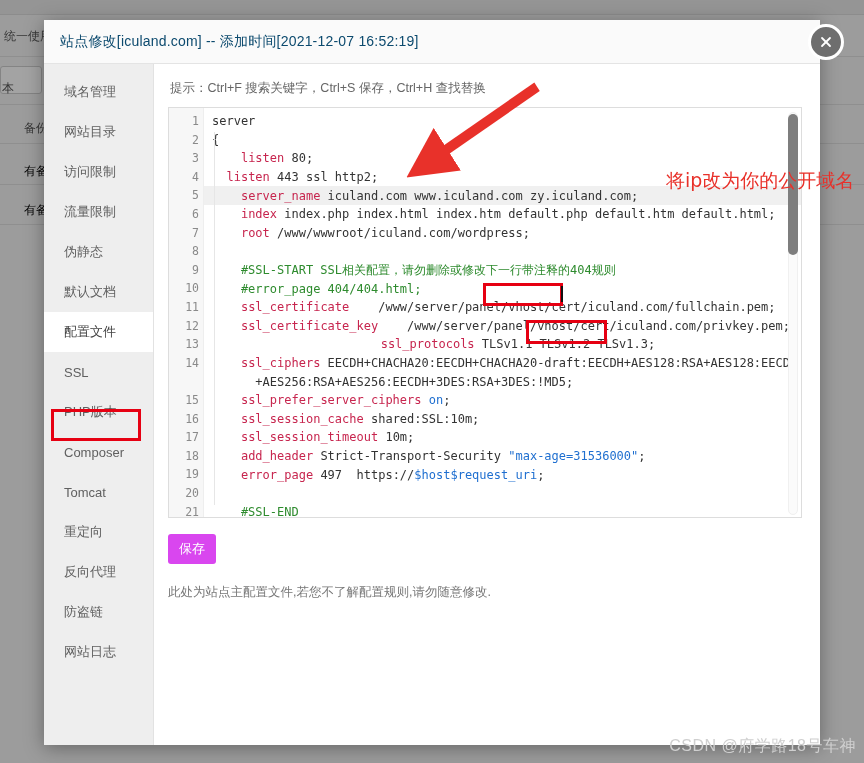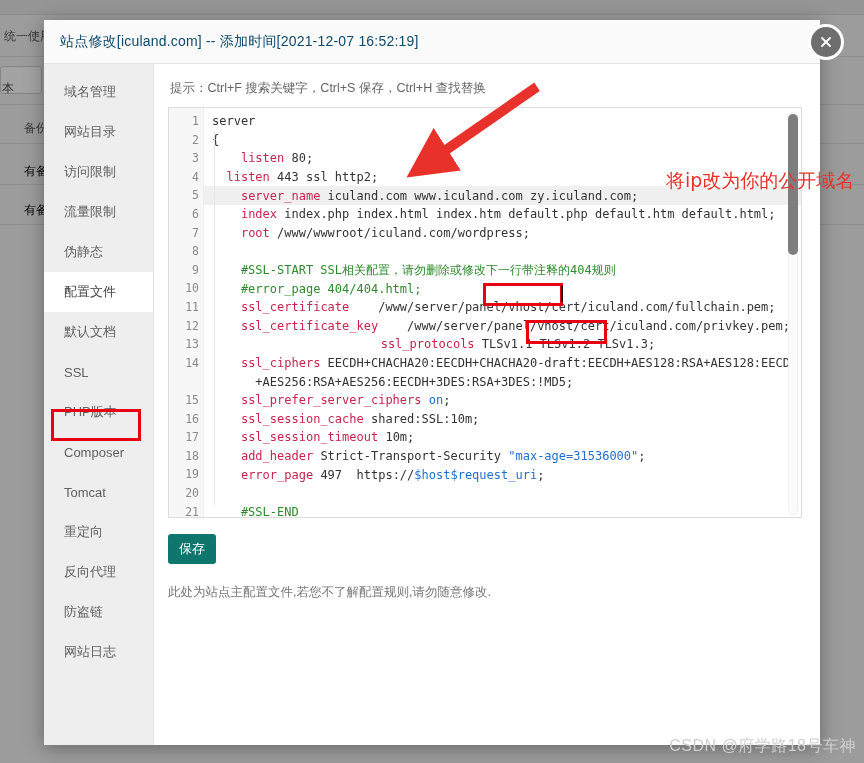--- a/index.html
+++ b/index.html
@@ -98,21 +98,21 @@
     position:absolute;left:512px;top:104px;font-size:19px;color:#e8312a;
     white-space:nowrap;font-family:"DejaVu Sans","Liberation Sans",sans-serif;
   }
 
   
   #vscroll{position:absolute;right:3px;top:4px;width:10px;height:403px;}
   #vscroll .track{position:absolute;inset:0;border-radius:6px;background:#fbfbfb;border:1px solid #f0f0f0;box-sizing:border-box;}
   #vscroll .thumb{position:absolute;left:0;top:2px;width:10px;height:140px;border-radius:6px;background:#7e7e7e;cursor:pointer;}
 
   #save-btn{
-    margin-top:16px;width:48px;height:30px;background:#0f766e;color:#fff;border:none;
+    margin-top:16px;width:48px;height:30px;background:#d946ef;color:#fff;border:none;
     border-radius:3px;font-size:13px;cursor:pointer;font-family:"Liberation Sans",sans-serif;
     display:flex;align-items:center;justify-content:center;
   }
   #foot-note{margin-top:20px;font-size:12.5px;color:#777;}
 
   
   #watermark{
     position:absolute;right:8px;bottom:6px;font-size:16px;color:#cfcfcf;
     letter-spacing:.5px;white-space:nowrap;
   }
@@ -168,25 +168,25 @@
           </div>
           <div class="side-item">
             <span>访问限制</span>
           </div>
           <div class="side-item">
             <span>流量限制</span>
           </div>
           <div class="side-item">
             <span>伪静态</span>
           </div>
+          <div class="side-item">
+            <span>默认文档</span>
+          </div>
           <div class="side-item active">
             <span>配置文件</span>
-          </div>
-          <div class="side-item">
-            <span>默认文档</span>
           </div>
           <div class="side-item">
             <span>SSL</span>
           </div>
           <div class="side-item">
             <span>PHP版本</span>
           </div>
           <div class="side-item">
             <span>Composer</span>
           </div>

